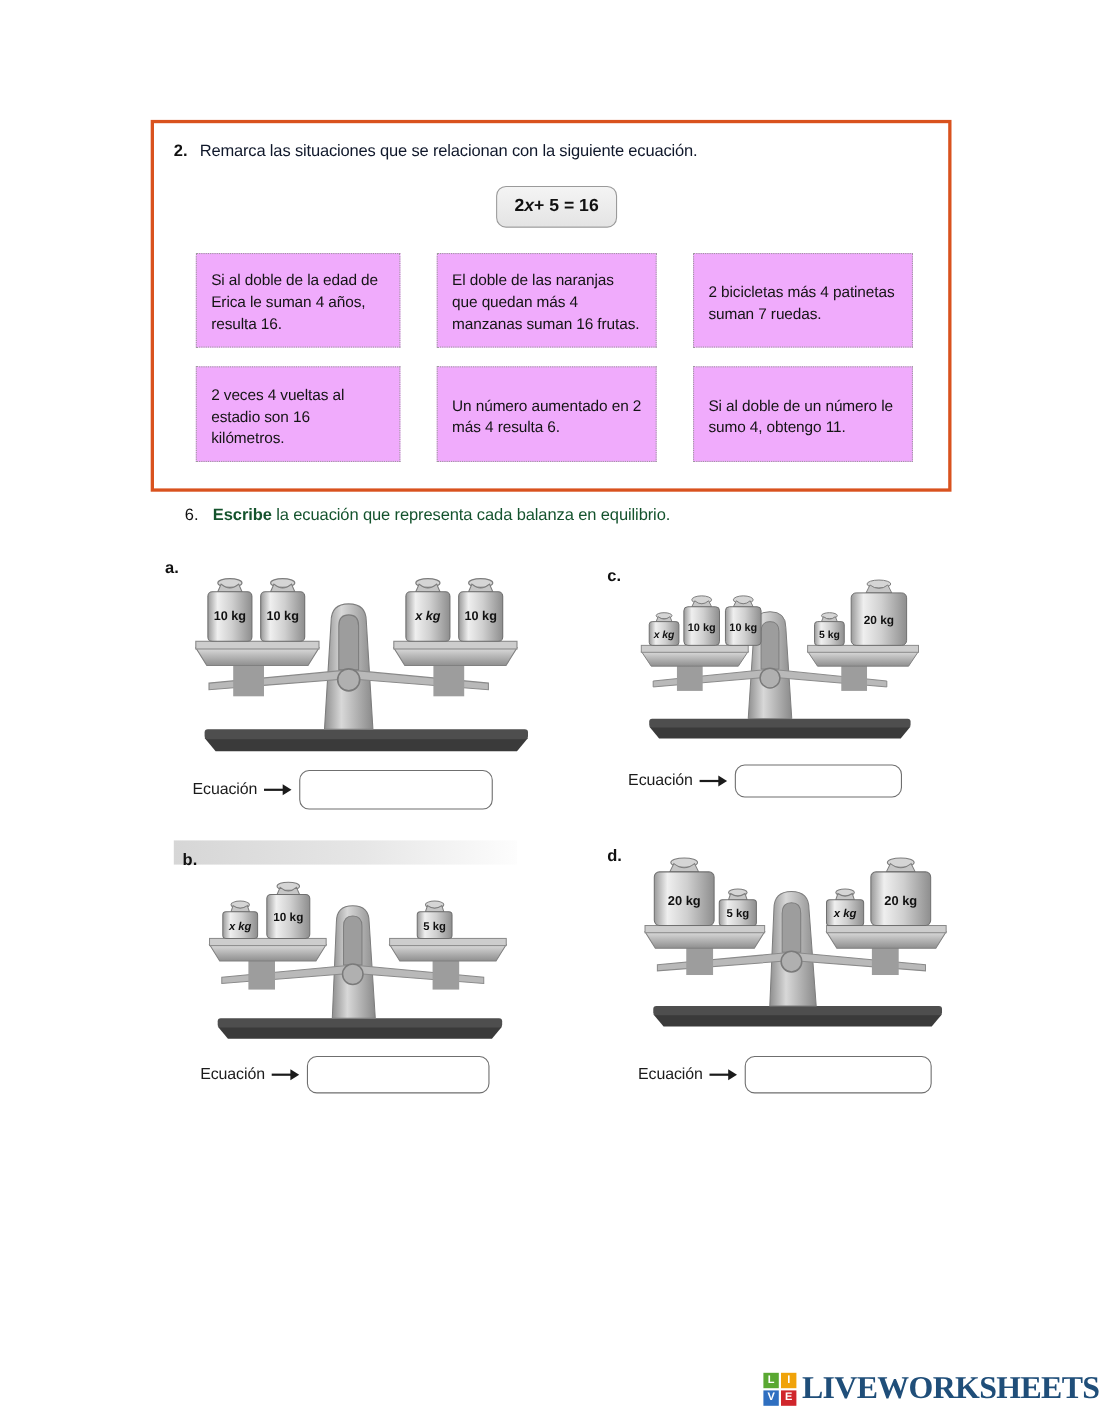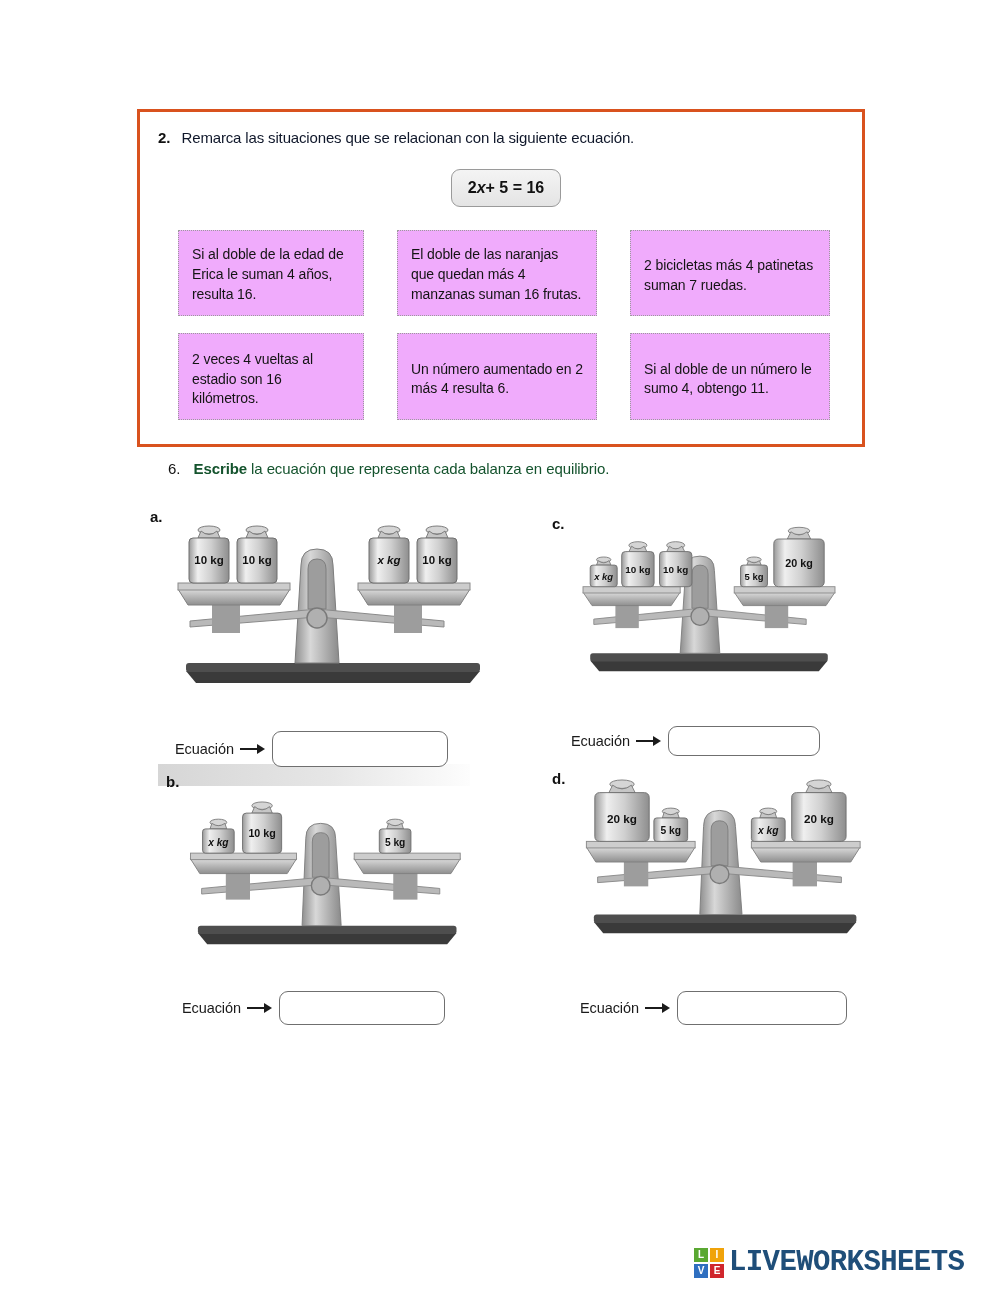--- a/index.html
+++ b/index.html
@@ -116,21 +116,20 @@
   .graybar {
     position: absolute;
     background: linear-gradient(to right, #d6d6d6 0%, #e6e6e6 55%, #fdfdfd 100%);
   }
 
   .eqrow {
     position: absolute;
     display: flex;
     align-items: center;
     gap: 6px;
-    margin-top: 31px;
   }
   .eqrow .lbl {
     font-size: 14.5px;
     color: #1b1b1b;
     letter-spacing: -0.1px;
   }
   .eqrow .arrow {
     width: 26px;
     height: 12px;
     position: relative;
@@ -181,21 +180,21 @@
     font-size: 10px;
     font-weight: bold;
     color: #ffffff;
     line-height: 1;
   }
   .lw-word {
     font-size: 29px;
     font-weight: bold;
     letter-spacing: -0.6px;
     color: #1f4e79;
-    font-family: Liberation Mono, monospace;
+    font-family: Liberation Serif, serif;
   }
 </style>
 </head>
 <body>
 
 <div class="ex2-frame">
 
   <div class="ex2-head">
     <span class="ex2-num">2.</span>
     <span class="ex2-prompt">Remarca las situaciones que se relacionan con la siguiente ecuación.</span>

